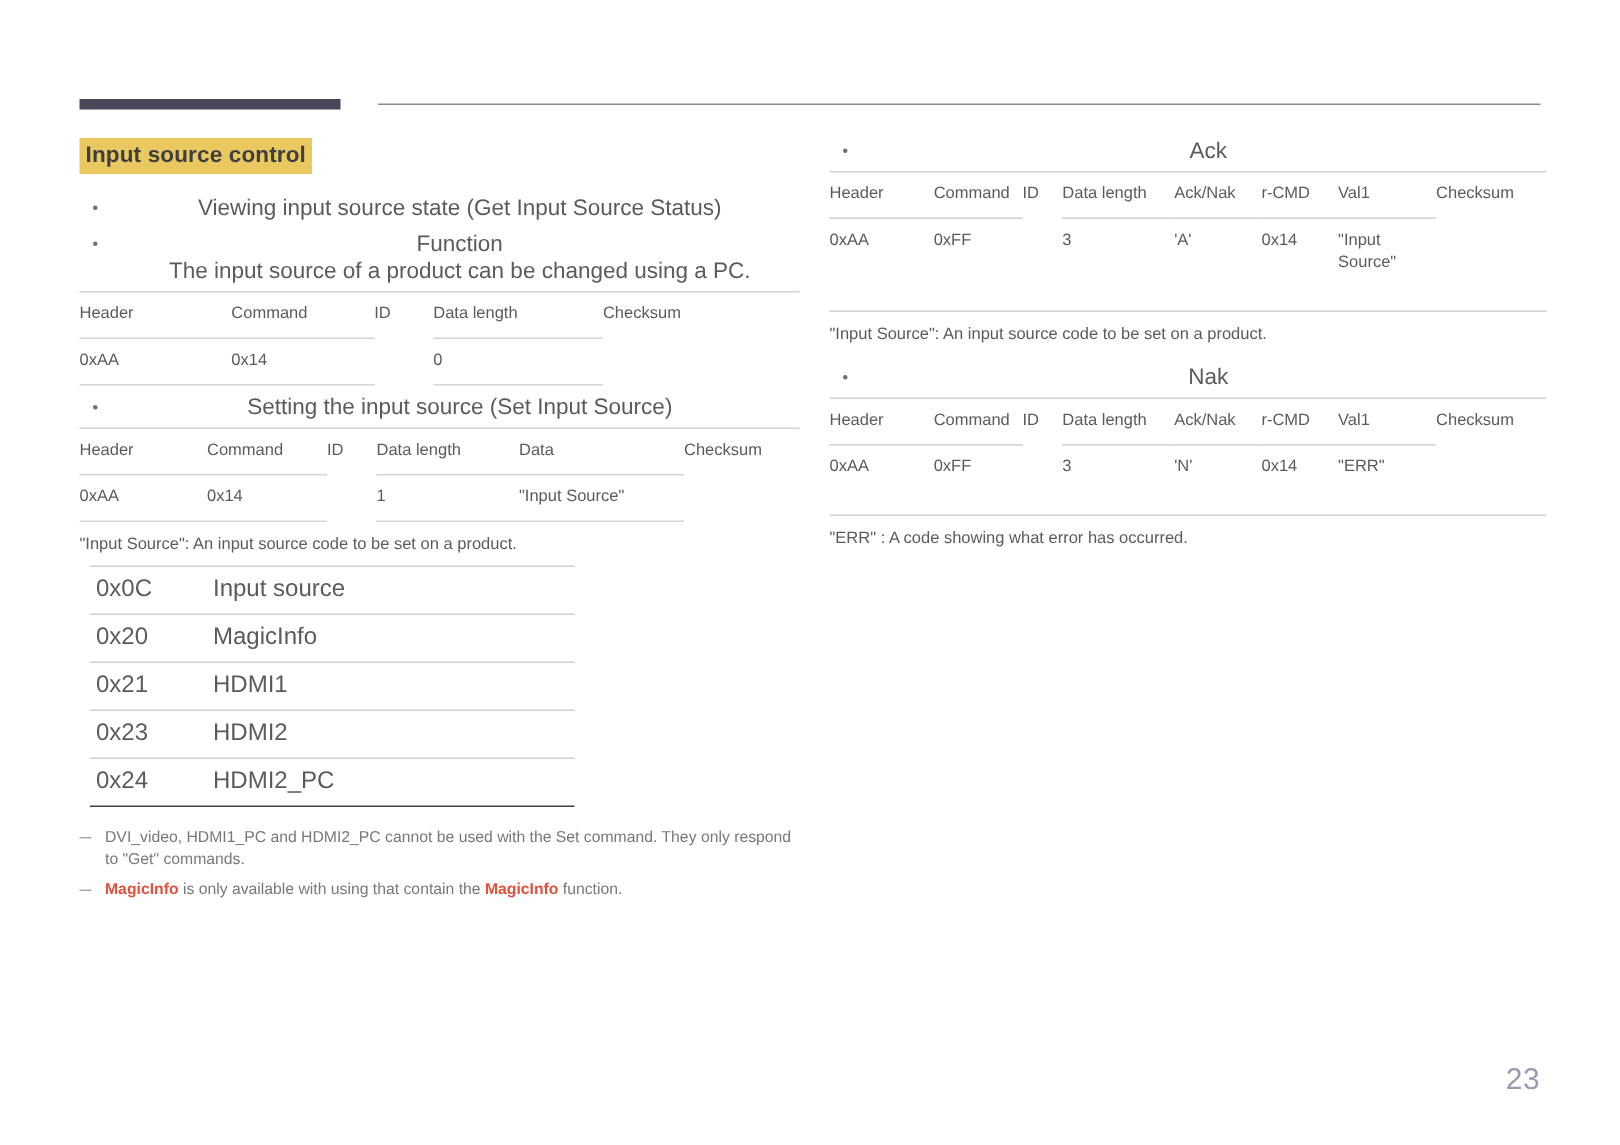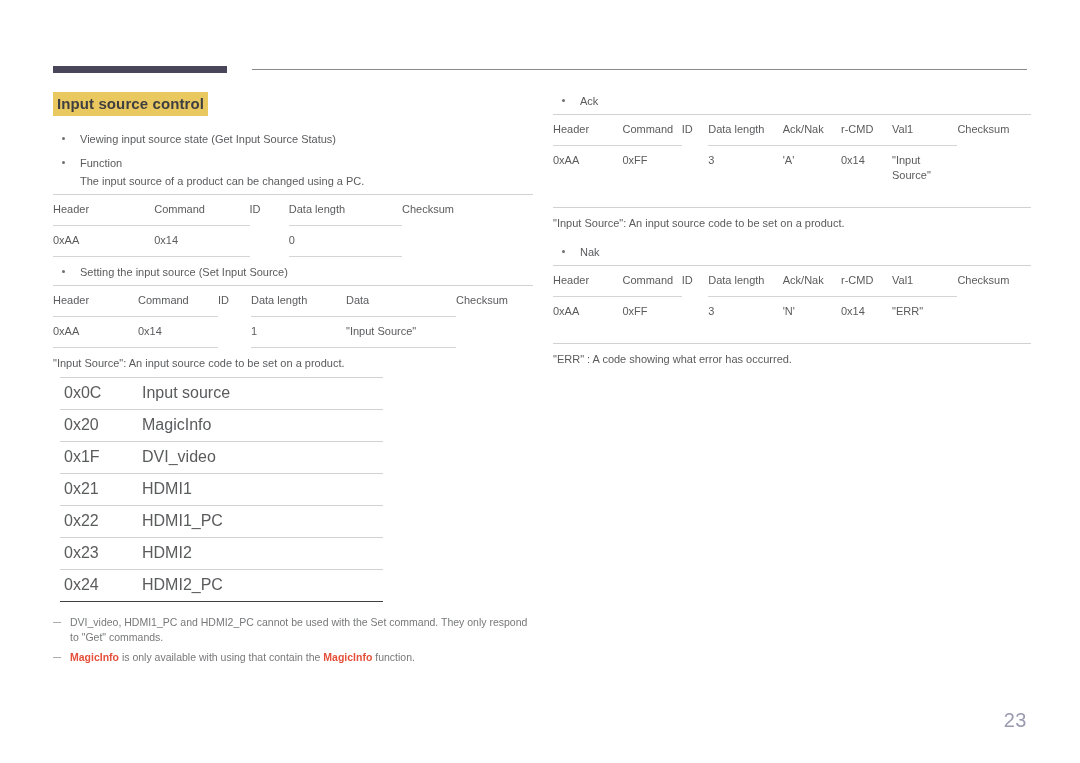--- a/index.html
+++ b/index.html
@@ -70,24 +70,25 @@
     line-height: 19px;
     padding: 2px 4px 3px 4px;
     margin: 0 0 8px 0;
     letter-spacing: 0.1px;
   }
 
   
   .bullet {
     position: relative;
     padding-left: 27px;
-    font-size: 11px;
+    font-size: 15px;
     line-height: 18px;
     color: #5a5b5d;
     margin: 6px 0 4px 0;
+    text-align: center;
   }
   .bullet::before {
     content: "";
     position: absolute;
     left: 9px;
     top: 7px;
     width: 3px;
     height: 3px;
     background: #6f7072;
     border-radius: 50%;
@@ -294,30 +295,22 @@
         <tbody>
           <tr>
             <td class="c1">0x0C</td>
             <td>Input source</td>
           </tr>
           <tr>
             <td class="c1">0x20</td>
             <td>MagicInfo</td>
           </tr>
           <tr>
-            <td class="c1">0x1F</td>
-            <td>DVI_video</td>
-          </tr>
-          <tr>
             <td class="c1">0x21</td>
             <td>HDMI1</td>
-          </tr>
-          <tr>
-            <td class="c1">0x22</td>
-            <td>HDMI1_PC</td>
           </tr>
           <tr>
             <td class="c1">0x23</td>
             <td>HDMI2</td>
           </tr>
           <tr>
             <td class="c1">0x24</td>
             <td>HDMI2_PC</td>
           </tr>
         </tbody>

